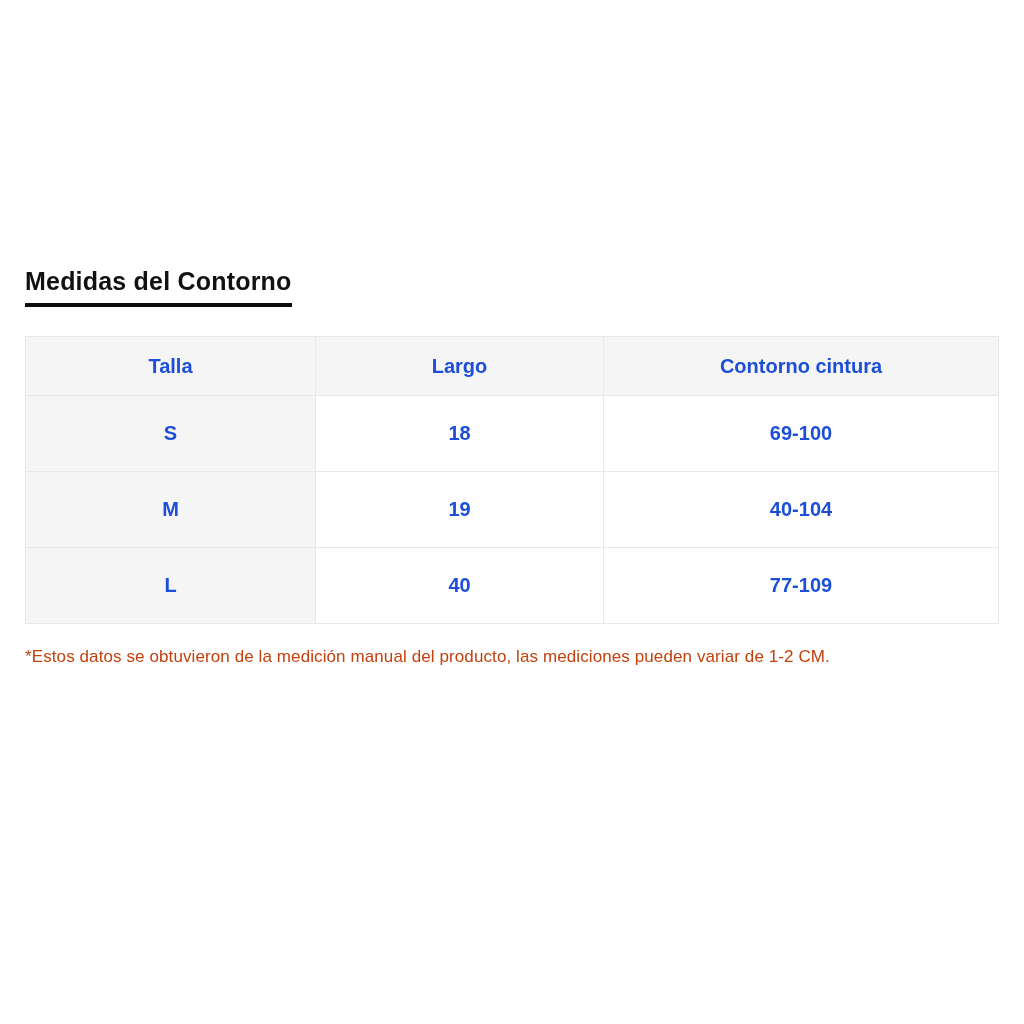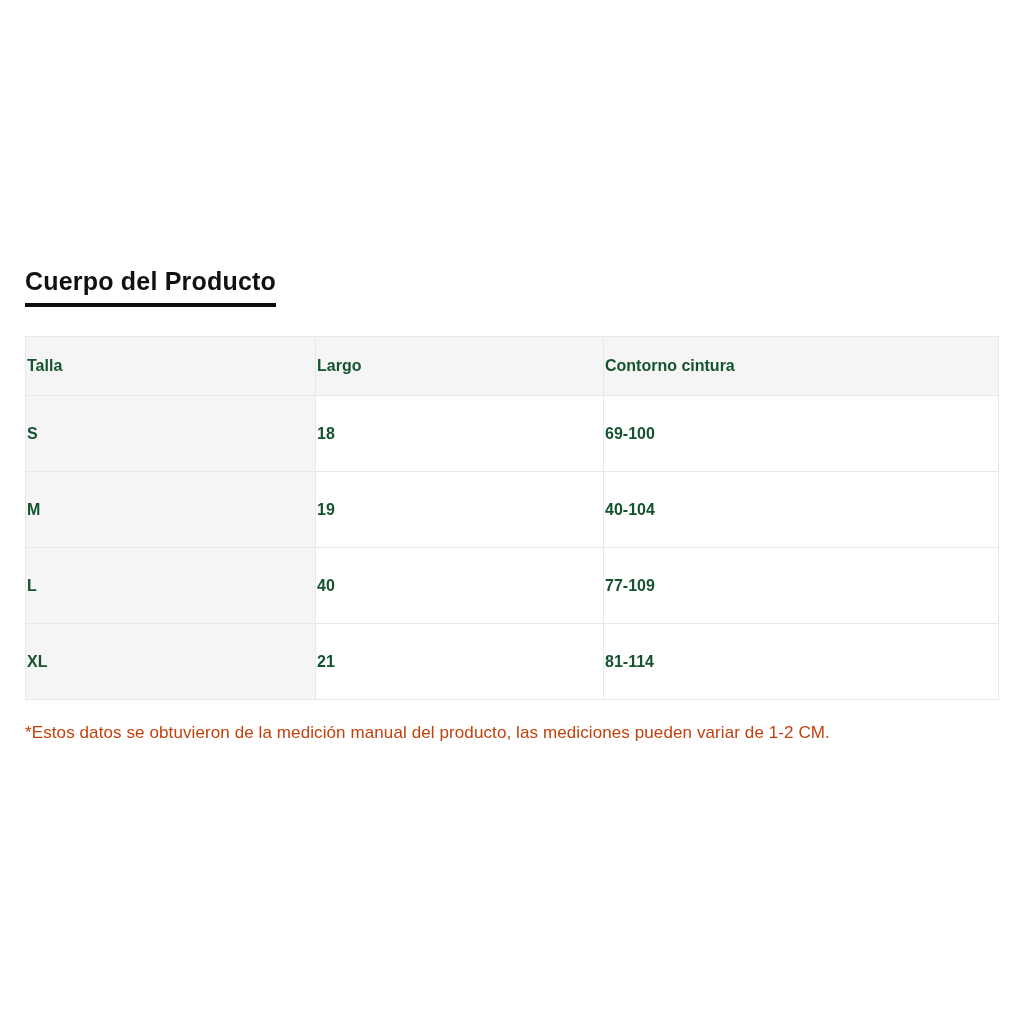--- a/index.html
+++ b/index.html
@@ -44,24 +44,24 @@
     margin-top: 29px;
     width: 973px;
     border-collapse: collapse;
     table-layout: fixed;
   }
   .size-table col.c1 { width: 290px; }
   .size-table col.c2 { width: 288px; }
   .size-table col.c3 { width: 395px; }
   .size-table th, .size-table td {
     border: 1px solid #e8e8e8;
-    text-align: left;
+    text-align: center;
     vertical-align: middle;
-    font-size: 16px;
-    color: #14532d;
+    font-size: 20px;
+    color: #1d4ed8;
   }
   .size-table thead th {
     background: #f5f5f6;
     height: 56px;
     font-weight: 700;
   }
   .size-table tbody td {
     height: 73px;
     background: #ffffff;
     font-weight: 700;
@@ -77,21 +77,21 @@
     color: #c2410c;
     letter-spacing: 0.1px;
   }
 </style>
 </head>
 <body>
 
 <div class="content">
 
   <div class="tabs">
-    <div class="tab active">Cuerpo del Producto</div>
+    <div class="tab active">Medidas del Contorno</div>
   </div>
 
   <table class="size-table">
     <colgroup>
         <col class="c1">
         <col class="c2">
         <col class="c3">
       </colgroup>
     <thead>
       <tr>
@@ -109,23 +109,18 @@
       <tr>
         <td class="talla">M</td>
         <td>19</td>
         <td>40-104</td>
       </tr>
       <tr>
         <td class="talla">L</td>
         <td>40</td>
         <td>77-109</td>
       </tr>
-      <tr>
-        <td class="talla">XL</td>
-        <td>21</td>
-        <td>81-114</td>
-      </tr>
     </tbody>
   </table>
 
   <div class="footnote">*Estos datos se obtuvieron de la medición manual del producto, las mediciones pueden variar de 1-2 CM.</div>
 
 </div>
 
 </body></html>

